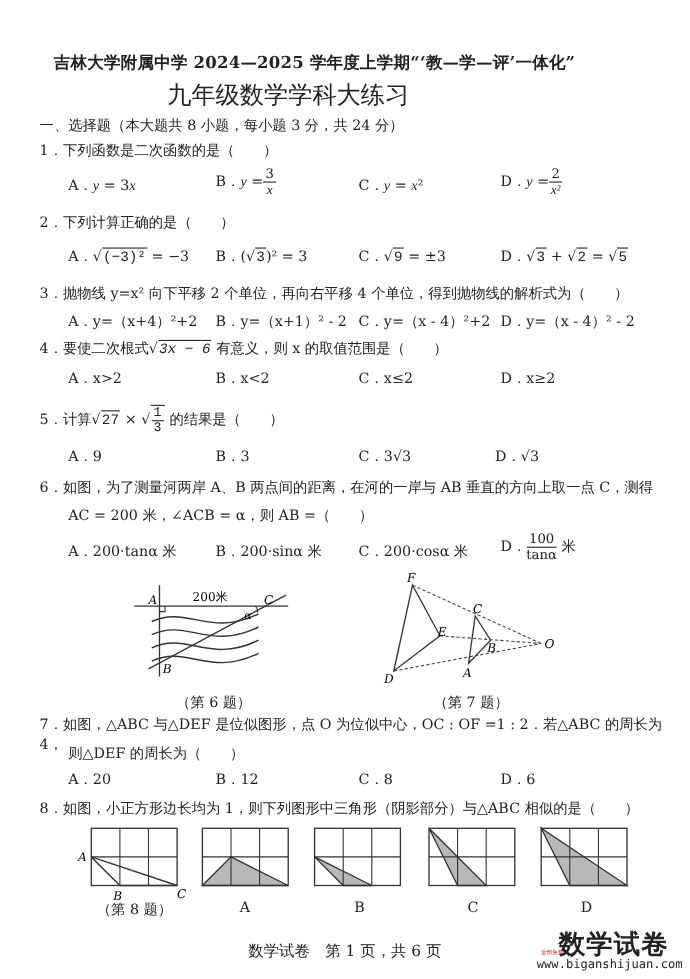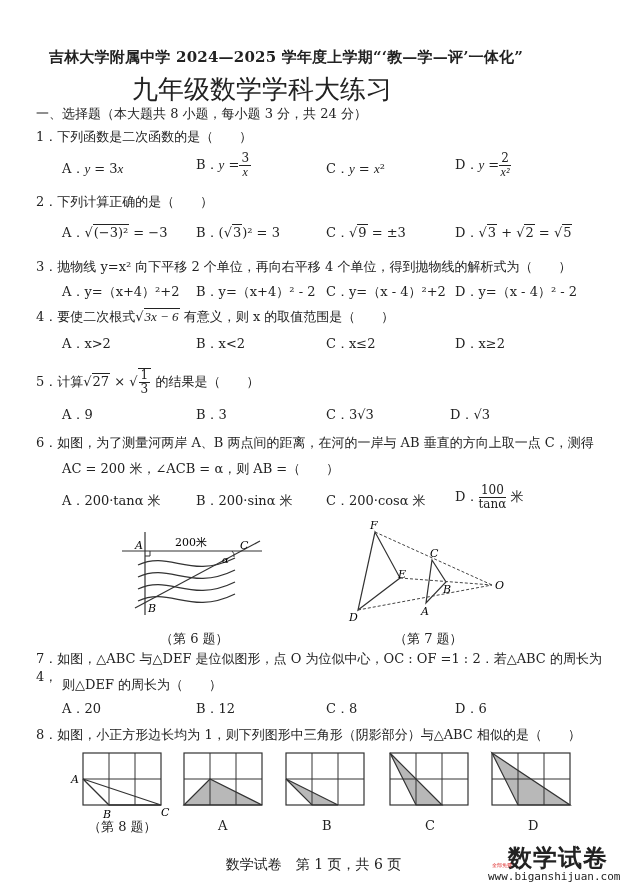--- a/index.html
+++ b/index.html
@@ -1,27 +1,27 @@
 <!DOCTYPE html>
 <html><head>
 <meta charset="utf-8">
 <style>
   html, body { margin: 0; padding: 0; background: #fff; }
   body { width: 627px; height: 890px; position: relative; overflow: hidden;
          font-family: "DejaVu Serif", "Liberation Serif", serif; color: #222; }
   .abs { position: absolute; }
   .hdr { top: 48px; left: 0; width: 572px; text-align: center; font-size: 15px; font-weight: bold; letter-spacing: 0.2px; }
-  .title { top: 72px; left: 0; width: 524px; text-align: center; font-size: 26px; font-family: Liberation Mono, monospace; }
+  .title { top: 72px; left: 0; width: 524px; text-align: center; font-size: 22px; font-family: Liberation Mono, monospace; }
   .sec { top: 105px; left: 36px; font-size: 13px; }
   .q { font-size: 13px; left: 36px; }
   .opt { font-size: 13px; }
   .m { font-style: italic; font-family: "Liberation Serif", serif; }
   .frac { display: inline-flex; flex-direction: column; align-items: center; vertical-align: middle; font-size: 12px; line-height: 13px; }
   .frac .num { border-bottom: 1px solid #222; padding: 0 2px; }
-  .sqrt { border-top: 1px solid #222; padding: 0 1px; }
+  .sqrt { border-top: 1px solid #222; padding: 0 1px; font-family: Liberation Mono, monospace; }
   .cap { font-size: 13px; }
   .footer { top: 856px; left: 0; width: 627px; text-align: center; font-size: 14px; }
   .wm1 { top: 842px; left: 508px; font-size: 24px; font-family: "DejaVu Sans", sans-serif; font-weight: bold; letter-spacing: 1px; }
   .wm-small { top: 862px; left: 492px; font-size: 5px; color: #d22; }
   .wm2 { top: 870px; left: 488px; font-size: 11px; font-family: "DejaVu Sans Mono", monospace; }
   svg { position: absolute; }
 </style>
 </head>
 <body>
 
@@ -42,21 +42,21 @@
     </span></div>
 
 <div class="abs q" style="top:193px">2．下列计算正确的是（　　）</div>
 <div class="abs opt" style="top:224px;left:62px">A．√<span class="sqrt">(−3)²</span> = −3</div>
 <div class="abs opt" style="top:224px;left:196px">B．(√<span class="sqrt">3</span>)² = 3</div>
 <div class="abs opt" style="top:224px;left:326px">C．√<span class="sqrt">9</span> = ±3</div>
 <div class="abs opt" style="top:224px;left:455px">D．√<span class="sqrt">3</span> + √<span class="sqrt">2</span> = √<span class="sqrt">5</span></div>
 
 <div class="abs q" style="top:258px">3．抛物线 y=x² 向下平移 2 个单位，再向右平移 4 个单位，得到抛物线的解析式为（　　）</div>
 <div class="abs opt" style="top:283px;left:62px">A．y=（x+4）²+2</div>
-<div class="abs opt" style="top:283px;left:196px">B．y=（x+4）² - 2</div>
+<div class="abs opt" style="top:283px;left:196px">B．y=（x+1）² - 2</div>
 <div class="abs opt" style="top:283px;left:326px">C．y=（x - 4）²+2</div>
 <div class="abs opt" style="top:283px;left:455px">D．y=（x - 4）² - 2</div>
 
 <div class="abs q" style="top:308px"><span>4．要使二次根式</span>√<span class="sqrt m">3x − 6</span> <span>有意义，则 x 的取值范围是（　　）</span></div>
 <div class="abs opt" style="top:335px;left:62px">A．x&gt;2</div>
 <div class="abs opt" style="top:335px;left:196px">B．x&lt;2</div>
 <div class="abs opt" style="top:335px;left:326px">C．x≤2</div>
 <div class="abs opt" style="top:335px;left:455px">D．x≥2</div>
 
 <div class="abs q" style="top:368px"><span>5．计算</span>√<span class="sqrt">27</span> <span>×</span> √<span class="frac sqrt">

